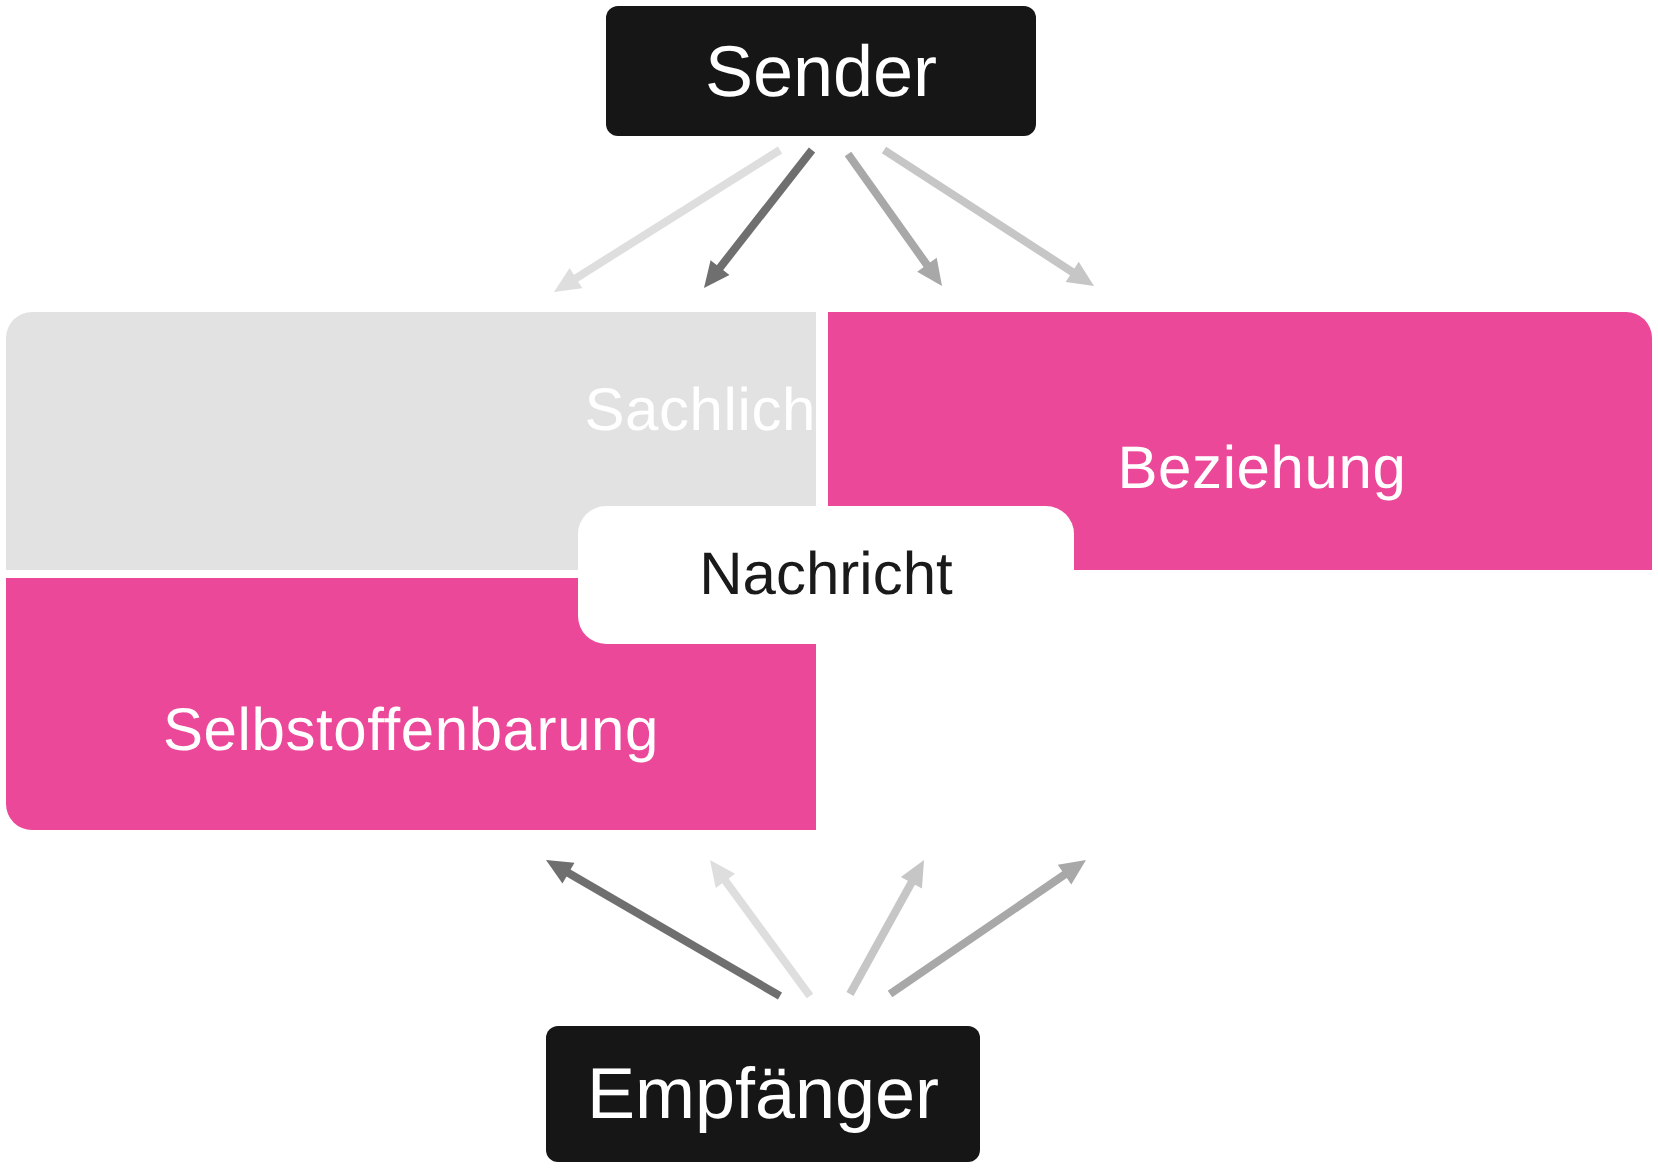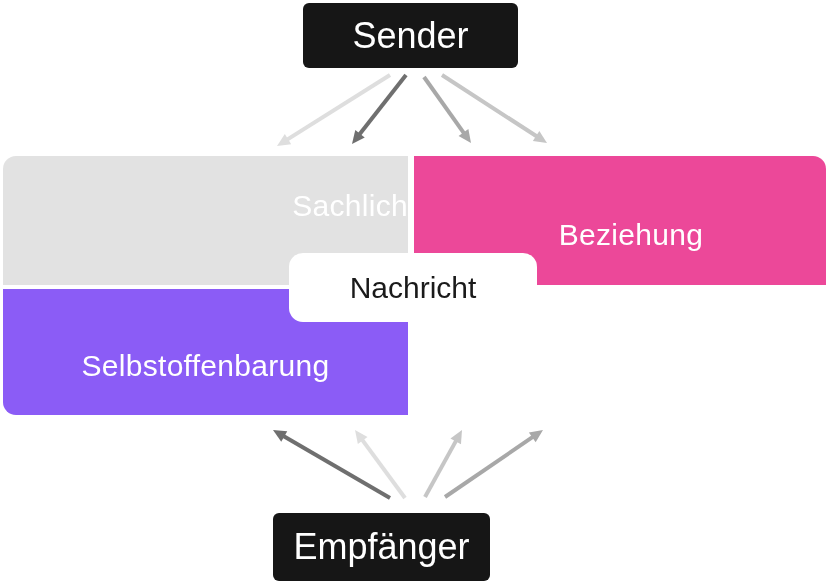--- a/index.html
+++ b/index.html
@@ -42,21 +42,21 @@
     <span class="pill-label" style="color: rgb(255, 255, 255);">Sender</span>
   </div>
 
   <div class="quads">
     <div class="quad quad-top" style="background-color: rgb(226, 226, 226);">
       <span style="color: rgb(255, 255, 255);">Sachlich</span>
     </div>
     <div class="quad quad-bottom" style="background-color: #ec4899; padding-left: 22px;">
       <span style="color: rgb(255, 255, 255);">Beziehung</span>
     </div>
-    <div class="quad quad-bottom" style="background-color: #8b5cf6;">
+    <div class="quad quad-bottom" style="background-color: #ec4899;">
       <span style="color: rgb(255, 255, 255);">Selbstoffenbarung</span>
     </div>
   </div>
 
   <div class="message" style="background-color: rgb(255, 255, 255);">
     <span style="color: rgb(26, 26, 26);">Nachricht</span>
   </div>
 
   <svg class="arrows" width="829" height="584" viewBox="0 0 829 584">
       <g>

